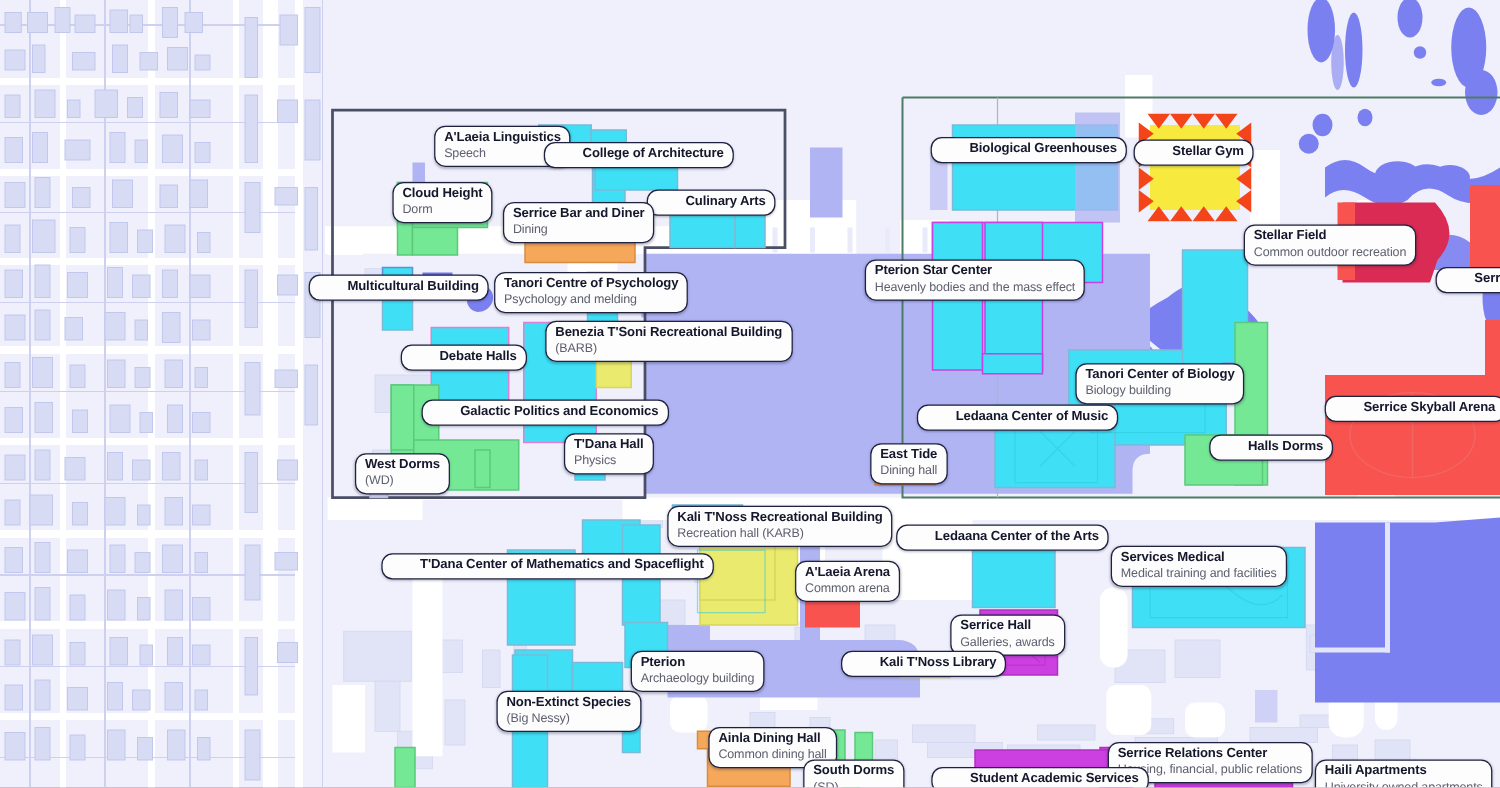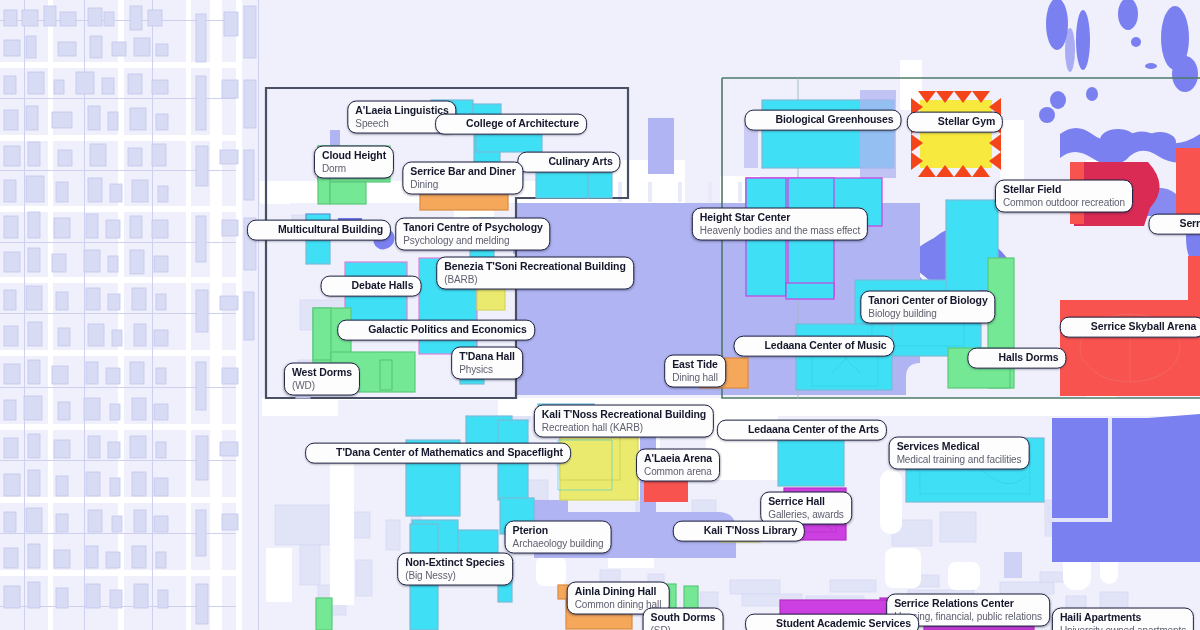--- a/index.html
+++ b/index.html
@@ -539,37 +539,37 @@
         <span class="t">Stellar Gym</span>
       </div>
       <div class="poi" style="left: 1064px; top: 196px;">
         <span class="t">Stellar Field</span>
         <span class="s">Common outdoor recreation</span>
       </div>
       <div class="poi one" style="left: 1190px; top: 224px;">
         <span class="t">Serrice F</span>
       </div>
       <div class="poi" style="left: 780px; top: 224px;">
-        <span class="t">Height Star Center</span>
+        <span class="t">Pterion Star Center</span>
         <span class="s">Heavenly bodies and the mass effect</span>
       </div>
       <div class="poi" style="left: 928px; top: 307px;">
         <span class="t">Tanori Center of Biology</span>
         <span class="s">Biology building</span>
       </div>
       <div class="poi one" style="left: 1132px; top: 327px;">
         <span class="t">Serrice Skyball Arena</span>
       </div>
-      <div class="poi one" style="left: 814px; top: 346px; border-radius: 10px;">
+      <div class="poi one" style="left: 814px; top: 334px;">
         <span class="t">Ledaana Center of Music</span>
       </div>
       <div class="poi one" style="left: 1017px; top: 358px;">
         <span class="t">Halls Dorms</span>
       </div>
-      <div class="poi" style="left: 695px; top: 371px;">
+      <div class="poi" style="left: 727px; top: 371px;">
         <span class="t">East Tide</span>
         <span class="s">Dining hall</span>
       </div>
       <div class="poi one" style="left: 802px; top: 430px;">
         <span class="t">Ledaana Center of the Arts</span>
       </div>
       <div class="poi" style="left: 624px; top: 421px;">
         <span class="t">Kali T'Noss Recreational Building</span>
         <span class="s">Recreation hall (KARB)</span>
       </div>

